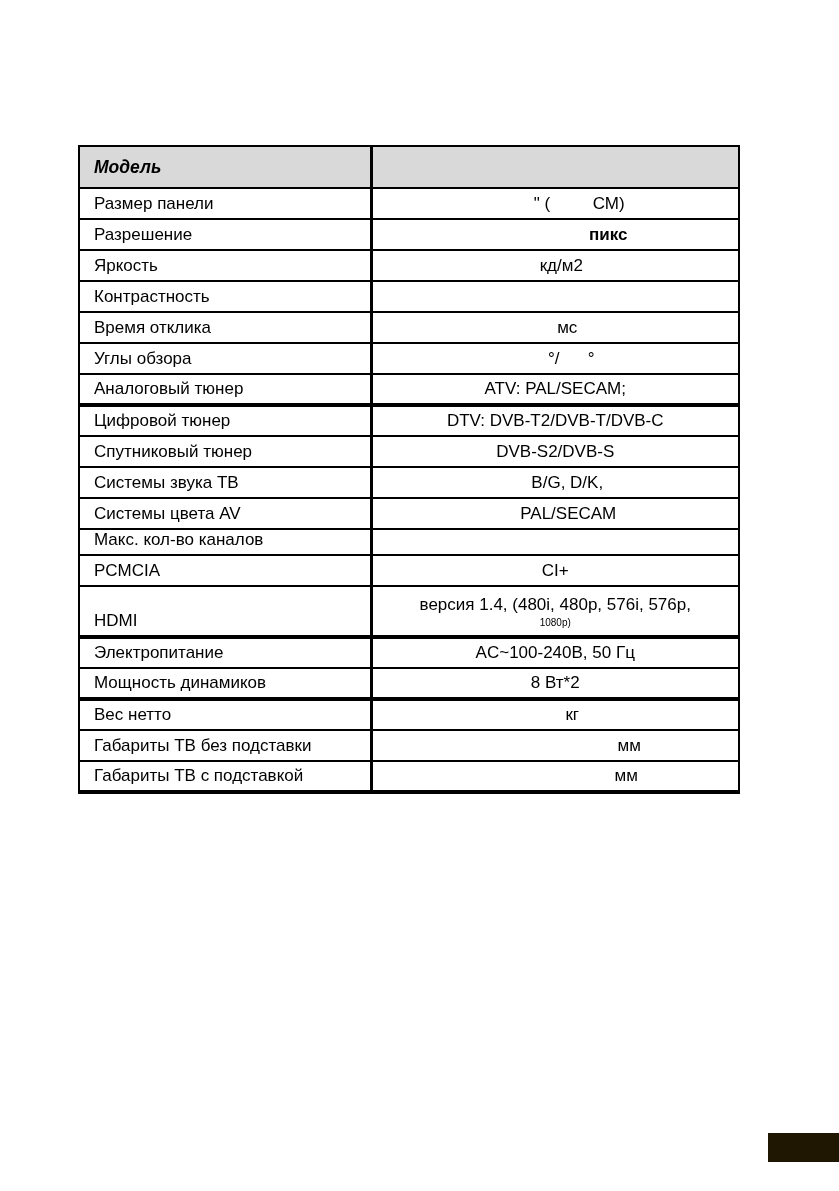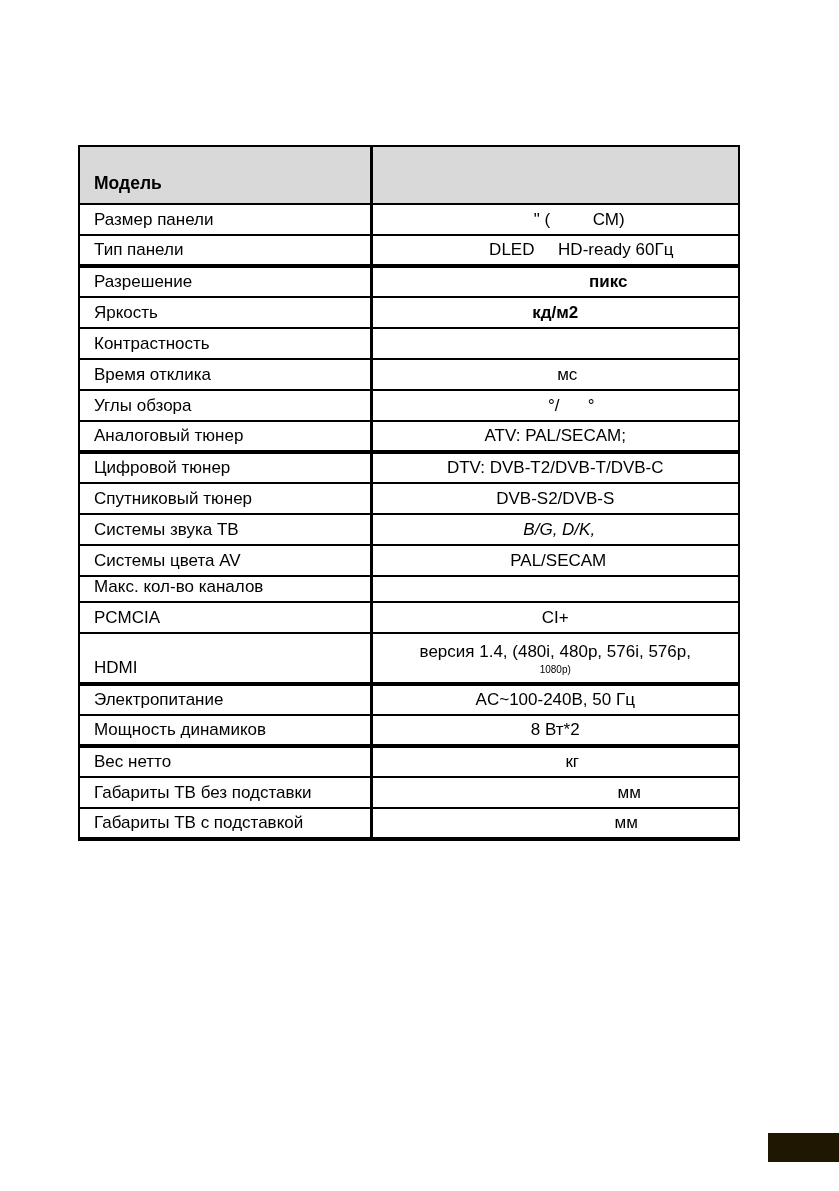--- a/index.html
+++ b/index.html
@@ -27,22 +27,23 @@
     width: 660px;
     border-collapse: collapse;
     table-layout: fixed;
     border: 2px solid var(--border, #000);
     border-bottom: 4px solid var(--border, #000);
   }
   col.c1 { width: 292px; }
   col.c2 { width: 368px; }
   thead tr.header-row {
     background: var(--header-bg, #d9d9d9);
-    height: 58px;
+    height: 42px;
     border-bottom: 2px solid var(--border, #000);
+    font-style: italic;
   }
   th.header-label {
     text-align: left;
     vertical-align: bottom;
     padding: 0 0 9px 14px;
     font-size: 17.5px;
     font-weight: bold;
     border-right: 3px solid var(--border, #000);
   }
   th.header-value {
@@ -103,31 +104,27 @@
       <tr class="header-row">
         <th class="header-label">Модель</th>
         <th class="header-value"></th>
       </tr>
     </thead>
     <tbody>
         <tr>
           <td class="label">Размер панели</td>
           <td class="value"><span class="vtext" style="left: 24px;">" (         СМ)</span></td>
         </tr>
-        <tr class="thick">
-          <td class="label">Тип панели</td>
-          <td class="value"><span class="vtext" style="left: 26px;">DLED     HD-ready 60Гц</span></td>
-        </tr>
         <tr>
           <td class="label">Разрешение</td>
           <td class="value"><span class="vtext" style="left: 53px; font-weight: bold;">пикс</span></td>
         </tr>
         <tr>
           <td class="label">Яркость</td>
-          <td class="value"><span class="vtext" style="left: 0; font-weight: bold;">кд/м2</span></td>
+          <td class="value"><span class="vtext" style="left: 6px;">кд/м2</span></td>
         </tr>
         <tr>
           <td class="label">Контрастность</td>
           <td class="value"><span class="vtext"></span></td>
         </tr>
         <tr>
           <td class="label">Время отклика</td>
           <td class="value"><span class="vtext" style="left: 12px;">мс</span></td>
         </tr>
         <tr>
@@ -141,25 +138,25 @@
         <tr>
           <td class="label">Цифровой тюнер</td>
           <td class="value"><span class="vtext">DTV: DVB-T2/DVB-T/DVB-C</span></td>
         </tr>
         <tr>
           <td class="label">Спутниковый тюнер</td>
           <td class="value"><span class="vtext">DVB-S2/DVB-S</span></td>
         </tr>
         <tr>
           <td class="label">Системы звука ТВ</td>
-          <td class="value"><span class="vtext" style="left: 4px; font-style: italic;">B/G, D/K,</span></td>
+          <td class="value"><span class="vtext" style="left: 12px;">B/G, D/K,</span></td>
         </tr>
         <tr>
           <td class="label">Системы цвета AV</td>
-          <td class="value"><span class="vtext" style="left: 3px;">PAL/SECAM</span></td>
+          <td class="value"><span class="vtext" style="left: 13px;">PAL/SECAM</span></td>
         </tr>
         <tr class="tall">
           <td class="label">Макс. кол-во каналов</td>
           <td class="value"><span class="vtext"></span></td>
         </tr>
         <tr>
           <td class="label">PCMCIA</td>
           <td class="value"><span class="vtext">CI+</span></td>
         </tr>
         <tr class="xl thick">

